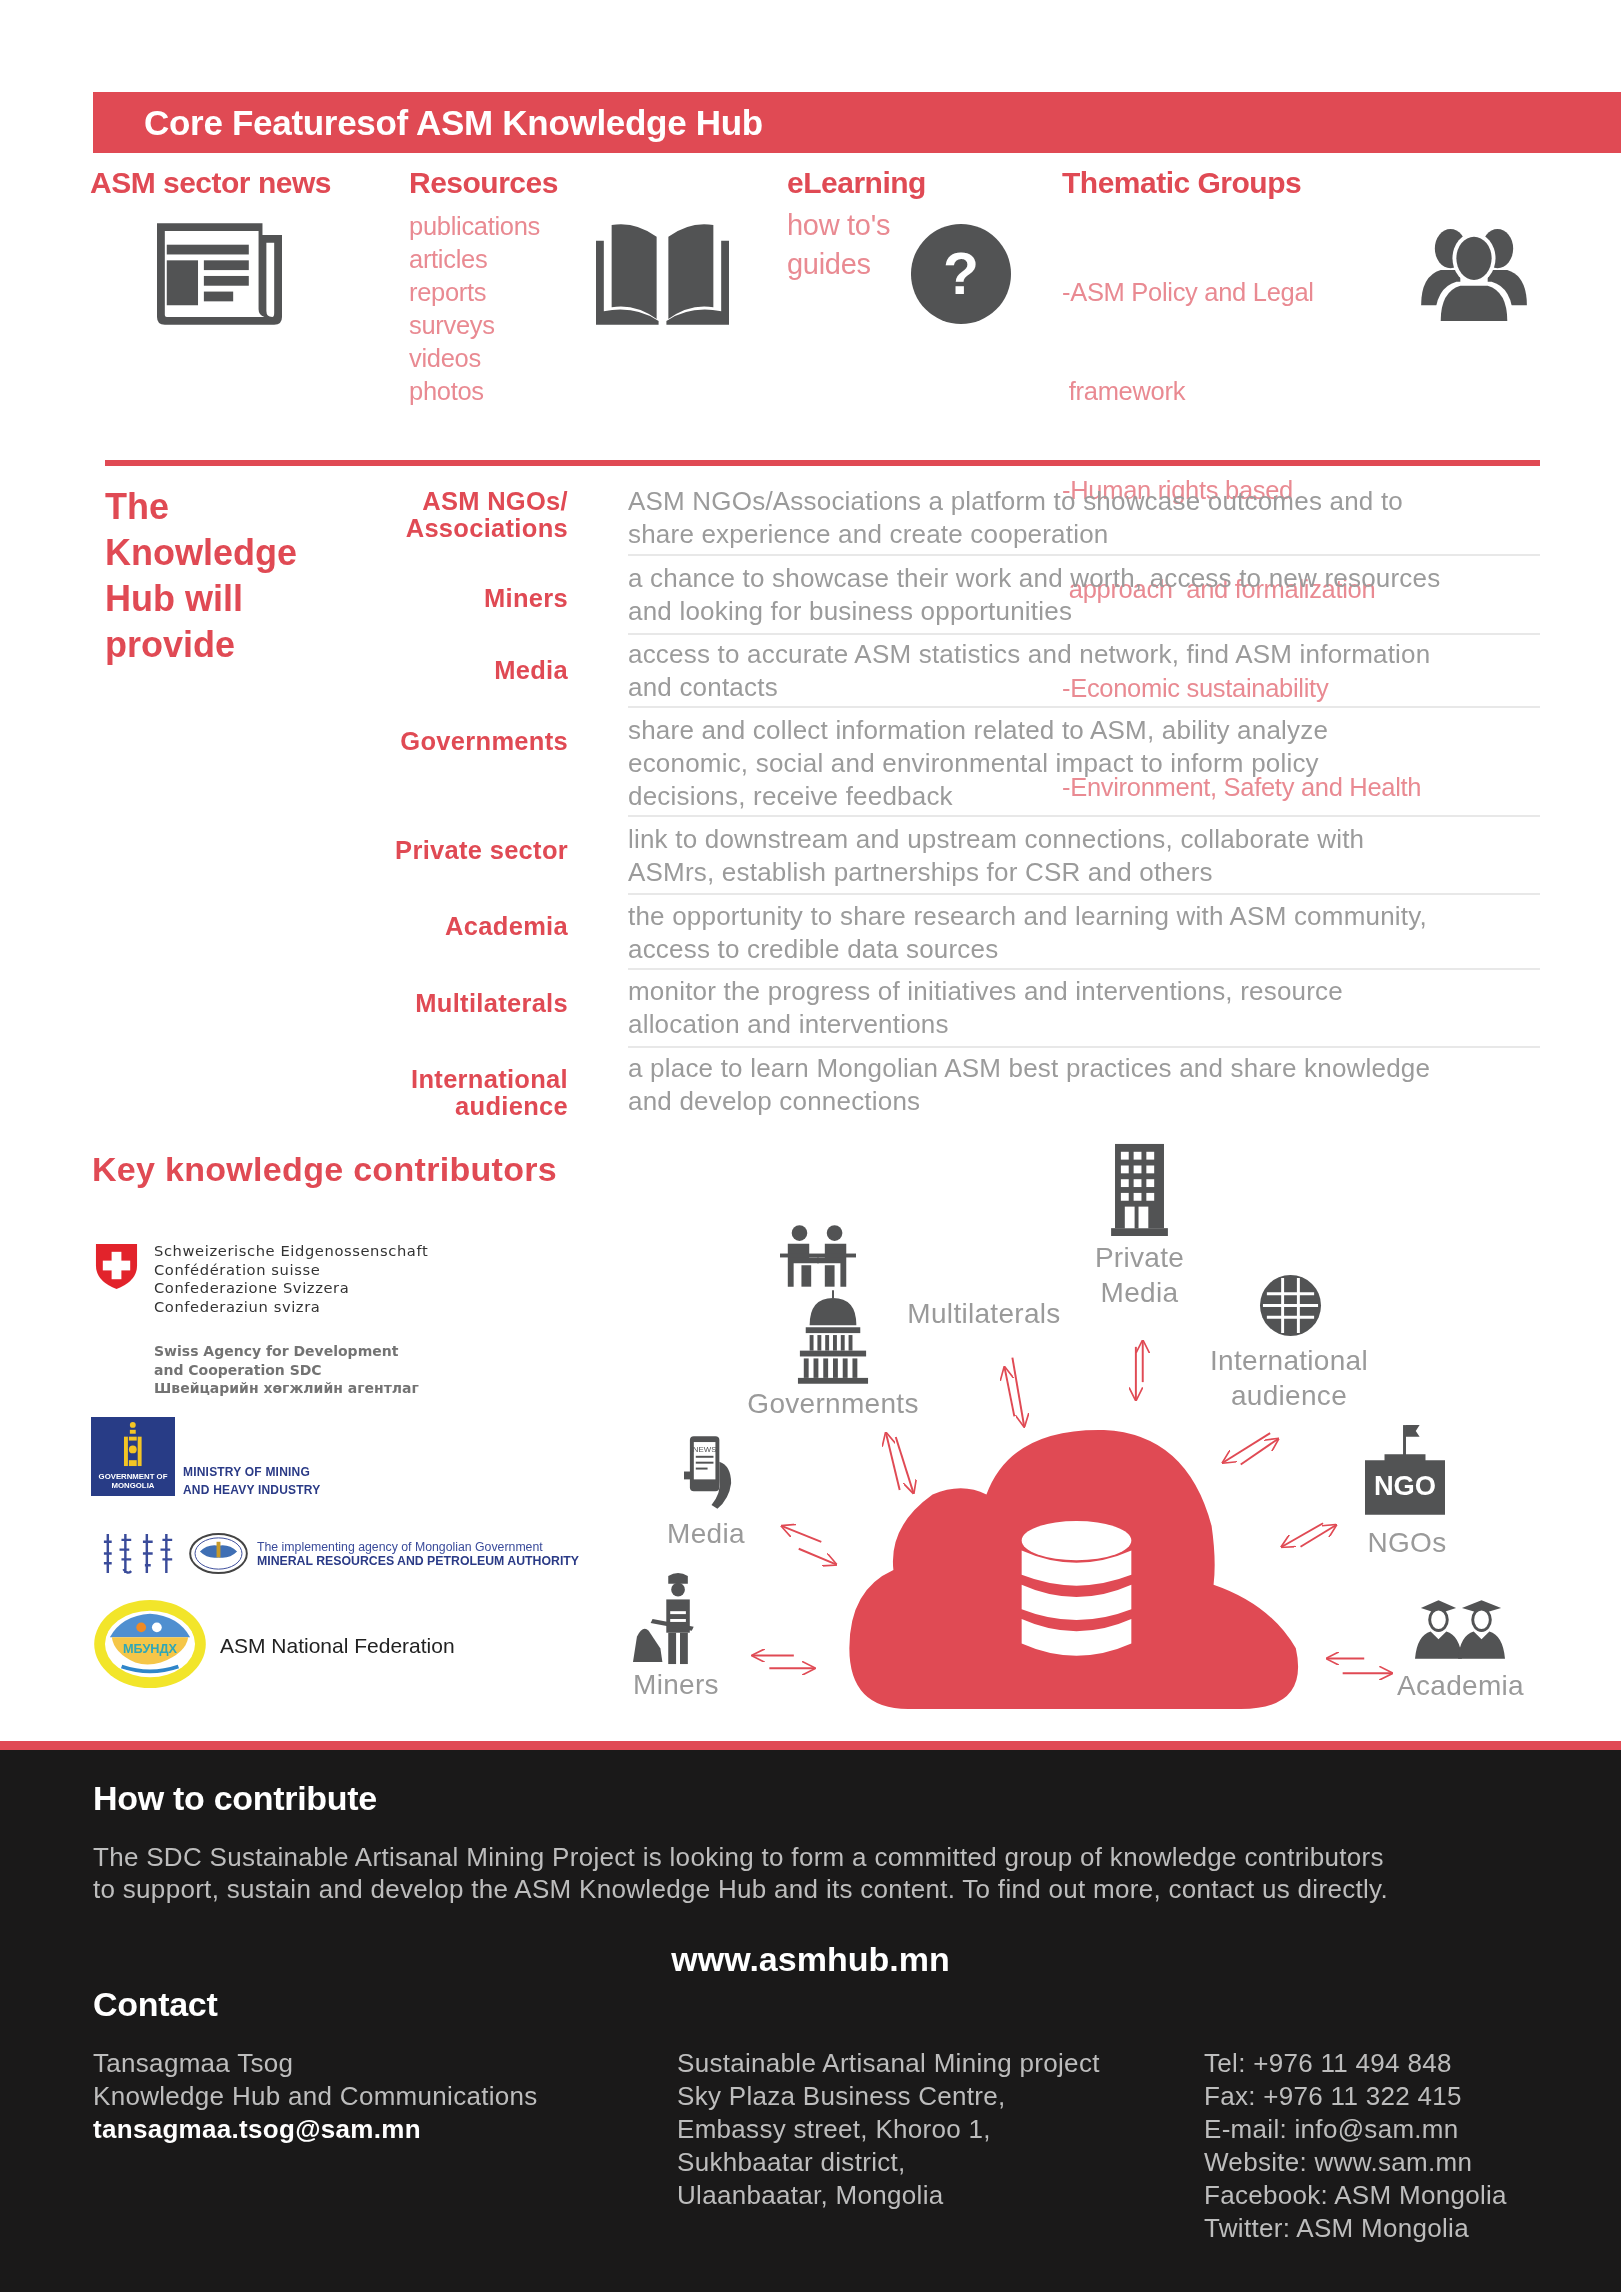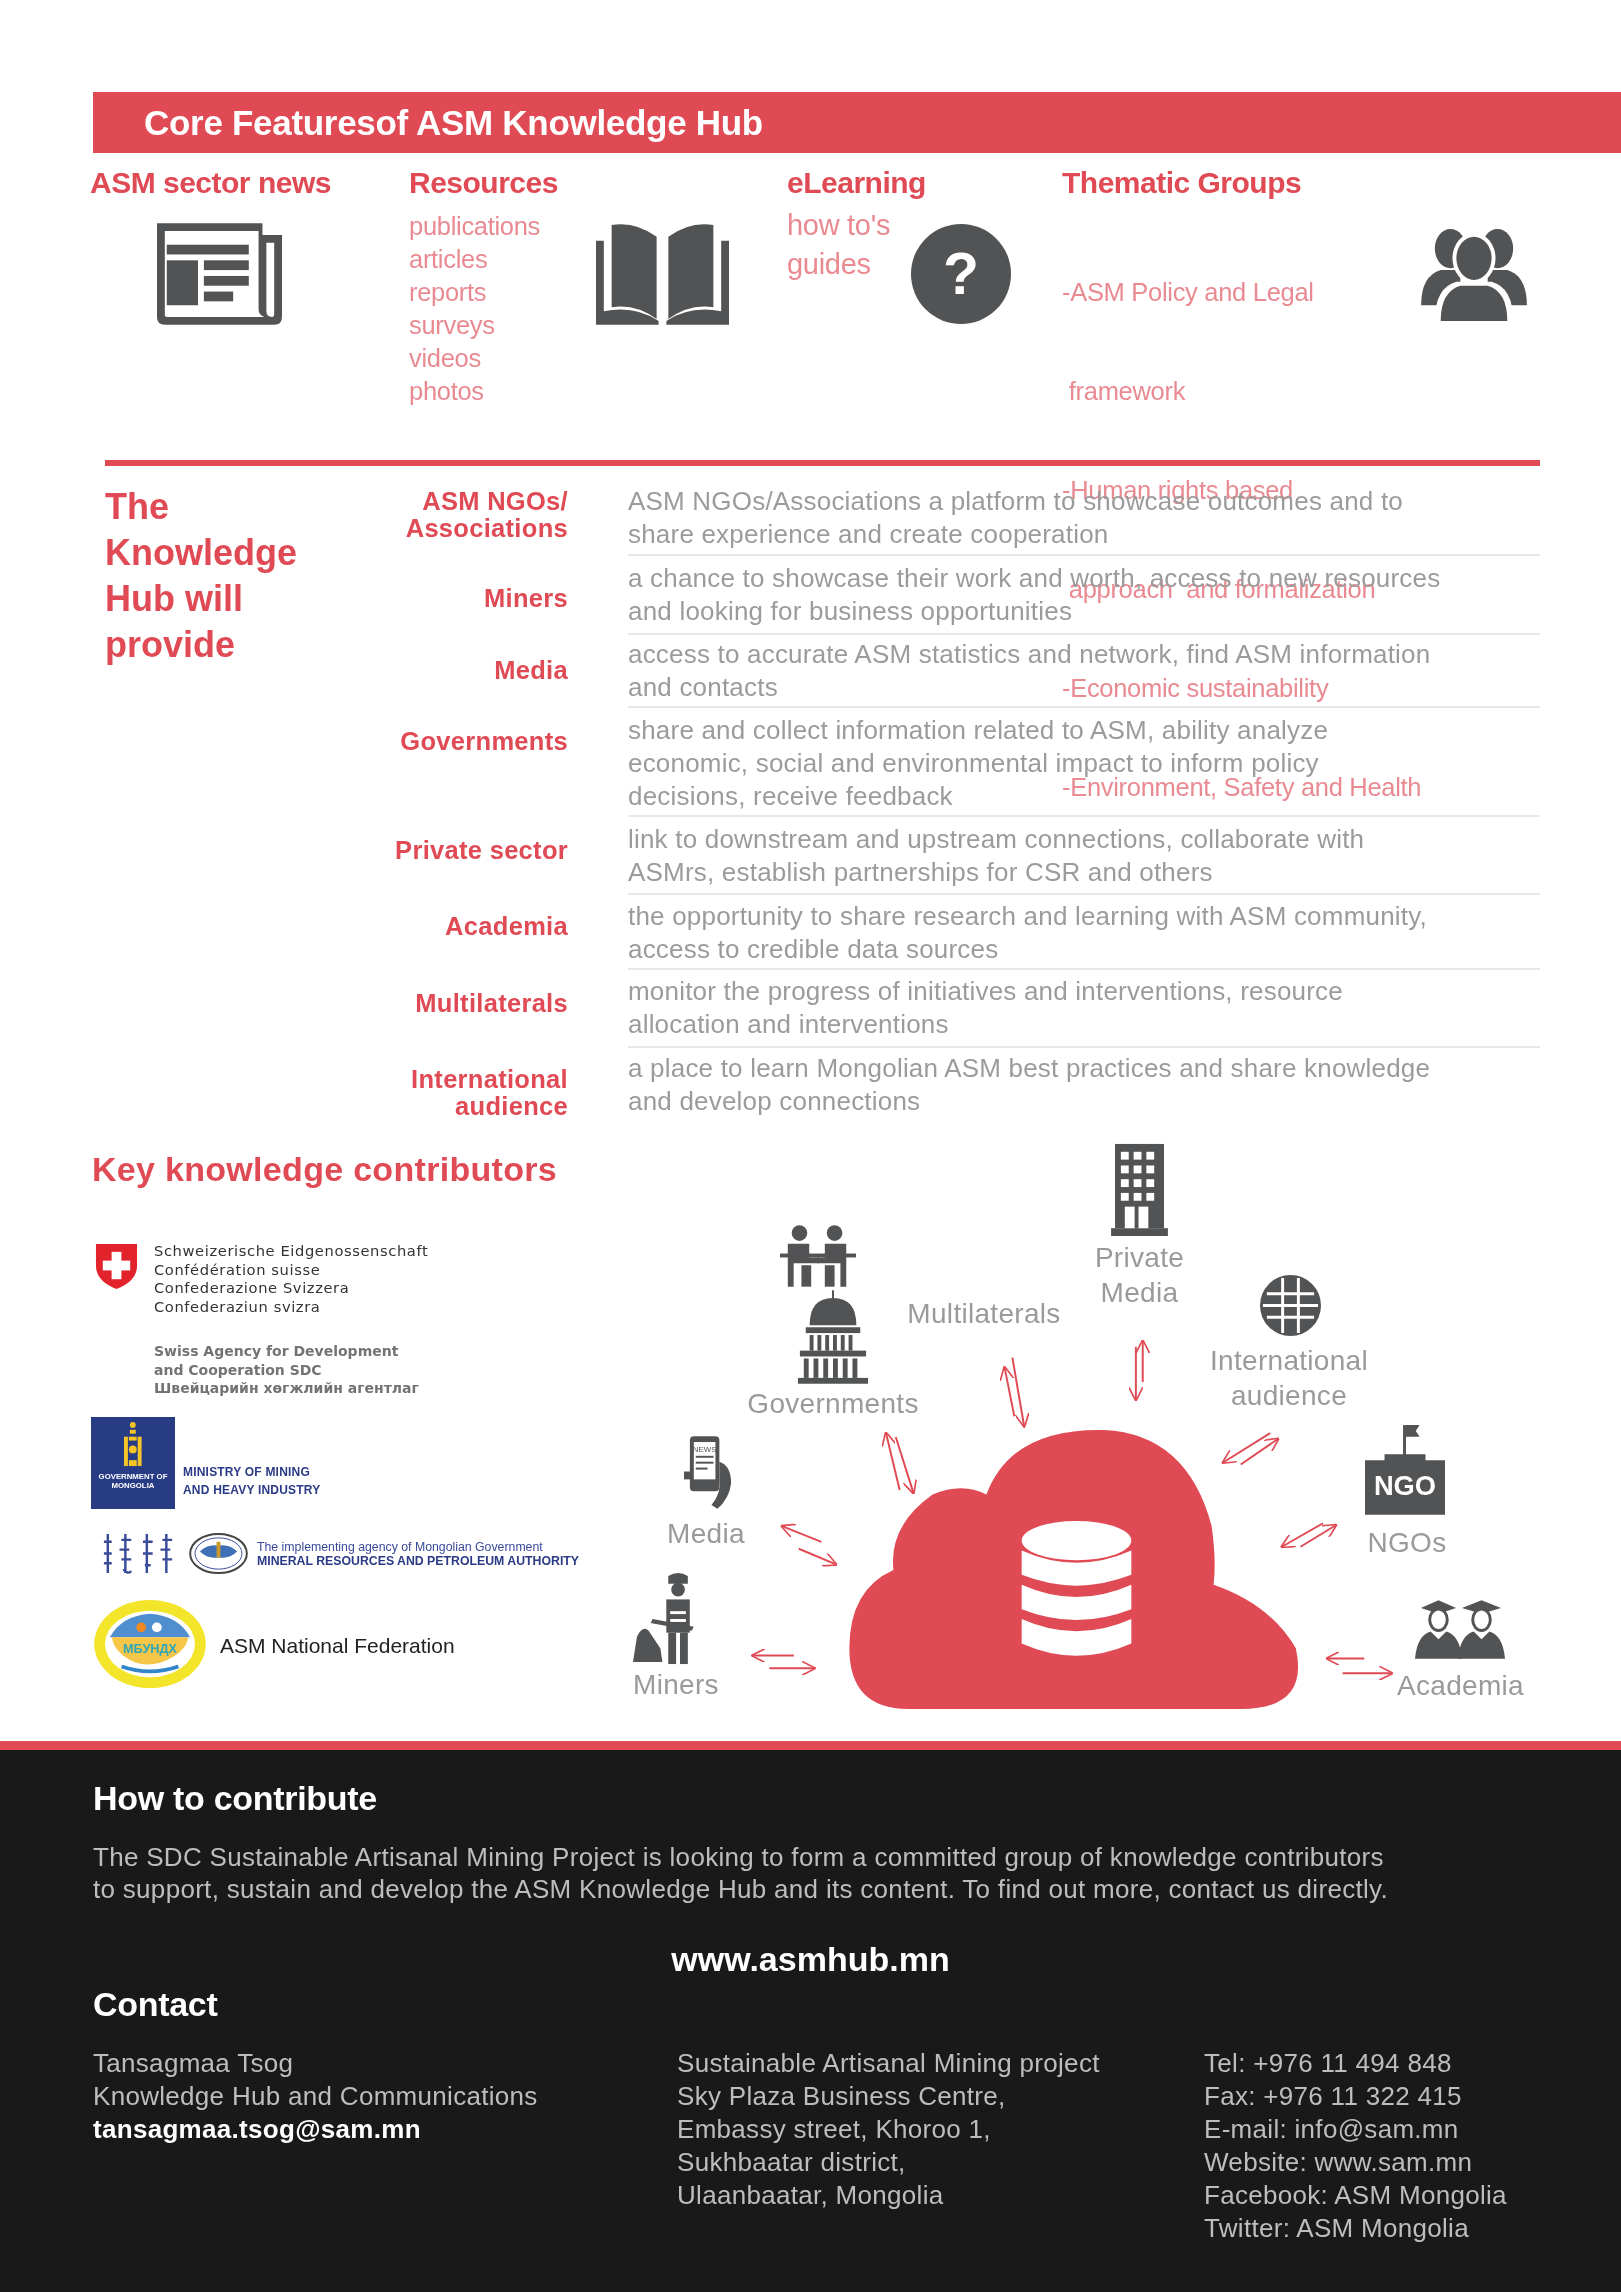--- a/index.html
+++ b/index.html
@@ -181,21 +181,21 @@
   <div>Confédération suisse</div>
   <div>Confederazione Svizzera</div>
   <div>Confederaziun svizra</div>
 </div>
 <div class="abs" style="left:154px;top:1342px;font-family:'DejaVu Sans',sans-serif;font-size:14px;line-height:18.6px;color:#737373;font-weight:bold;">
   <div>Swiss Agency for Development</div>
   <div>and Cooperation SDC</div>
   <div>Швейцарийн хөгжлийн агентлаг</div>
 </div>
 
-<div class="abs" style="left:91px;top:1417px;width:84px;height:92px;background:#283c86;">
+<div class="abs" style="left:91px;top:1417px;width:84px;height:79px;background:#283c86;">
   <svg style="position:absolute;left:32px;top:3.9px;" width="19.6" height="47" viewBox="0 0 20 48">
     <circle cx="10" cy="4" r="3" fill="#f4c524"></circle>
     <rect x="7" y="9" width="6" height="4" fill="#f4c524"></rect>
     <rect x="1" y="16" width="4" height="30" fill="#f4c524"></rect>
     <rect x="15" y="16" width="4" height="30" fill="#f4c524"></rect>
     <rect x="6" y="16" width="8" height="4" fill="#f4c524"></rect>
     <circle cx="10" cy="29" r="4" fill="#f4c524"></circle>
     <rect x="6" y="40" width="8" height="6" fill="#f4c524"></rect>
   </svg>
   <div style="position:absolute;left:0;top:56px;width:84px;text-align:center;color:#fff;font-size:7.8px;line-height:8.8px;font-weight:bold;">

